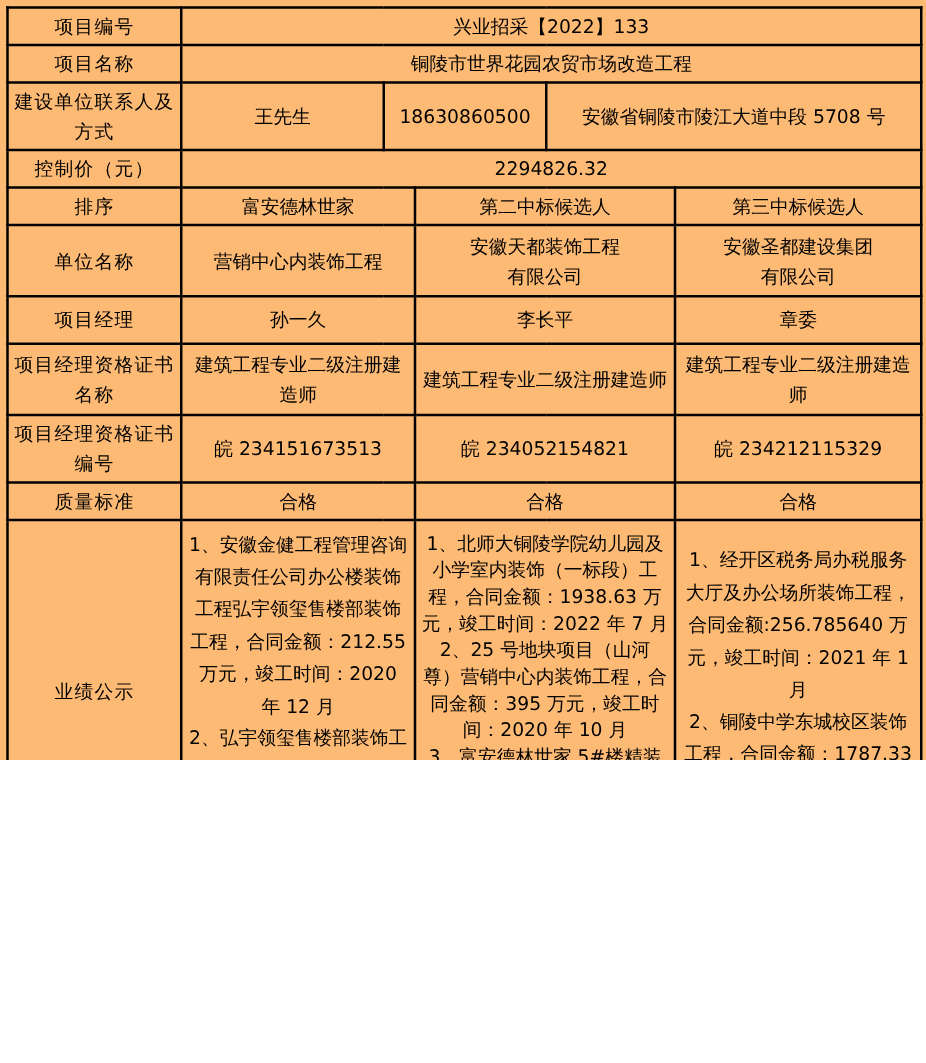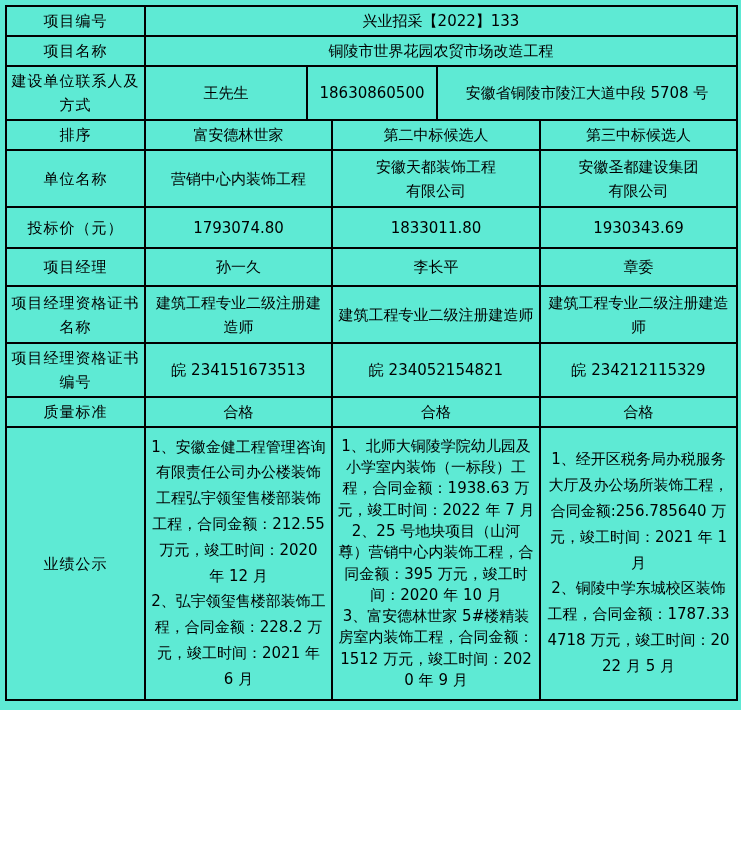--- a/index.html
+++ b/index.html
@@ -5,23 +5,23 @@
   * { box-sizing: border-box; }
   html, body {
     margin: 0;
     padding: 0;
     background: #ffffff;
     font-family: "DejaVu Sans", sans-serif;
     color: #000000;
   }
   .page {
     width: 741px;
-    height: 710px;
+    height: 608px;
     overflow: hidden;
-    background: #5eead4;
+    background: #fdba74;
     padding: 5px 5px 0 5px;
   }
   table.bid-table {
     border-collapse: collapse;
     table-layout: fixed;
     width: 731px;
   }
   table.bid-table td {
     border: 2px solid #000000;
     font-size: 15px;
@@ -73,44 +73,42 @@
 
 
     <tr style="height:48px">
       <td class="label">建设单位联系人及
 方式</td>
       <td>王先生</td>
       <td colspan="2">18630860500</td>
       <td colspan="2">安徽省铜陵市陵江大道中段 5708 号</td>
     </tr>
 
+    <tr style="height:29px">
+      <td class="label">控制价（元）</td>
+      <td colspan="5">2294826.32</td>
+    </tr>
 
     <tr style="height:28px">
       <td class="label">排序</td>
       <td colspan="2">富安德林世家</td>
       <td colspan="2">第二中标候选人</td>
       <td>第三中标候选人</td>
     </tr>
 
     <tr style="height:57px">
       <td class="label">单位名称</td>
       <td colspan="2" class="pre lh2">营销中心内装饰工程</td>
       <td colspan="2" class="pre lh2">安徽天都装饰工程
 有限公司</td>
       <td class="pre lh2">安徽圣都建设集团
 有限公司</td>
     </tr>
 
 
-    <tr style="height:41px">
-      <td class="label">投标价（元）</td>
-      <td colspan="2">1793074.80</td>
-      <td colspan="2">1833011.80</td>
-      <td>1930343.69</td>
-    </tr>
 
 
     <tr style="height:38px">
       <td class="label">项目经理</td>
       <td colspan="2">孙一久</td>
       <td colspan="2">李长平</td>
       <td>章委</td>
     </tr>
 
     <tr style="height:57px">

